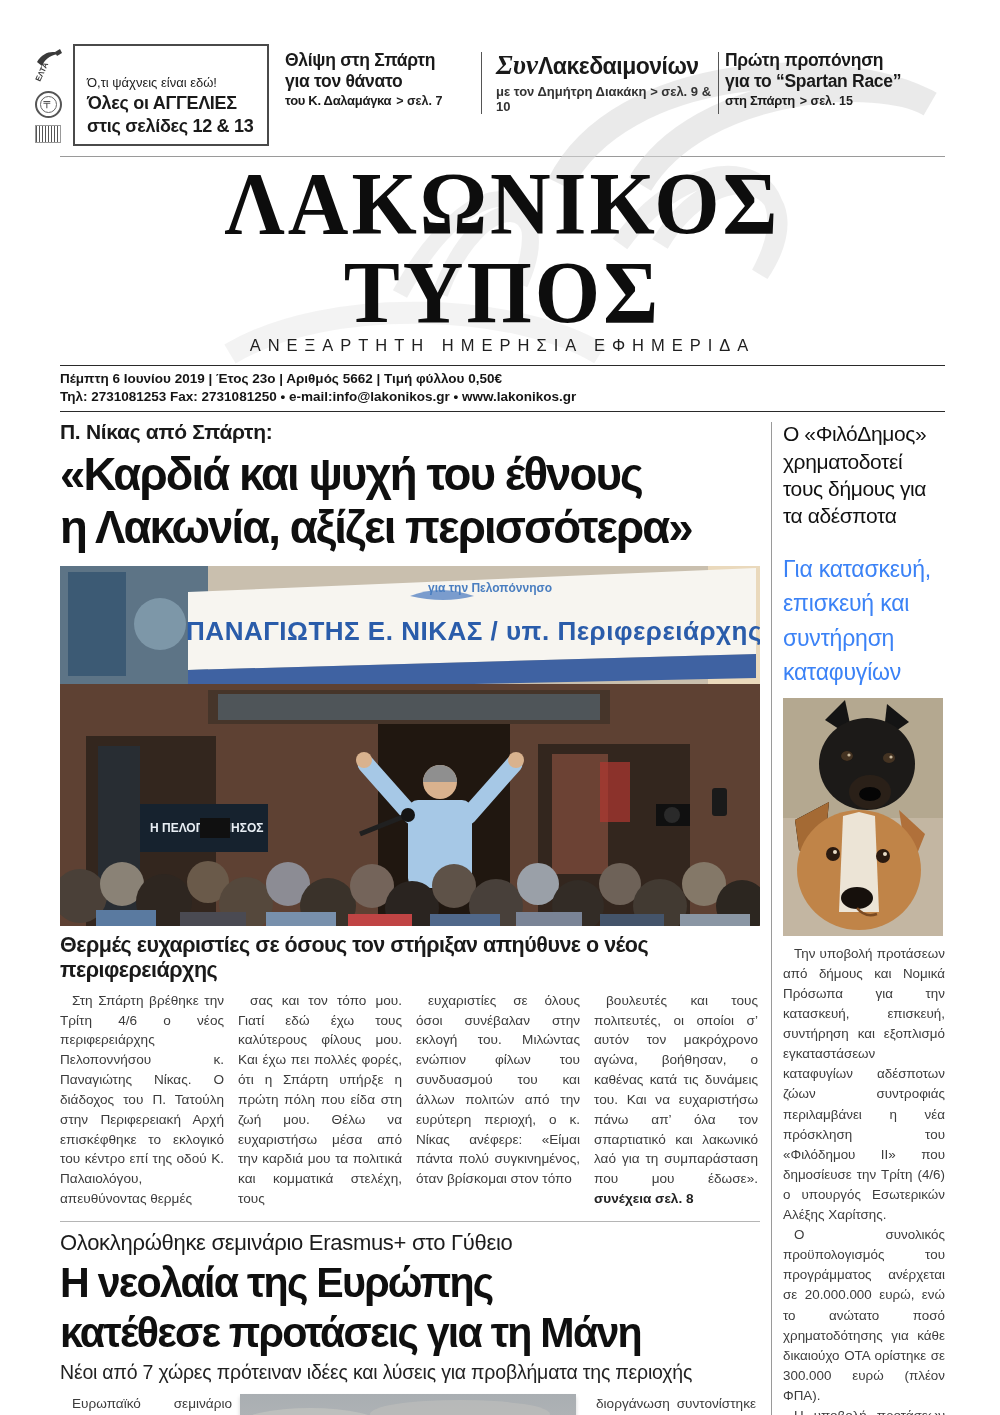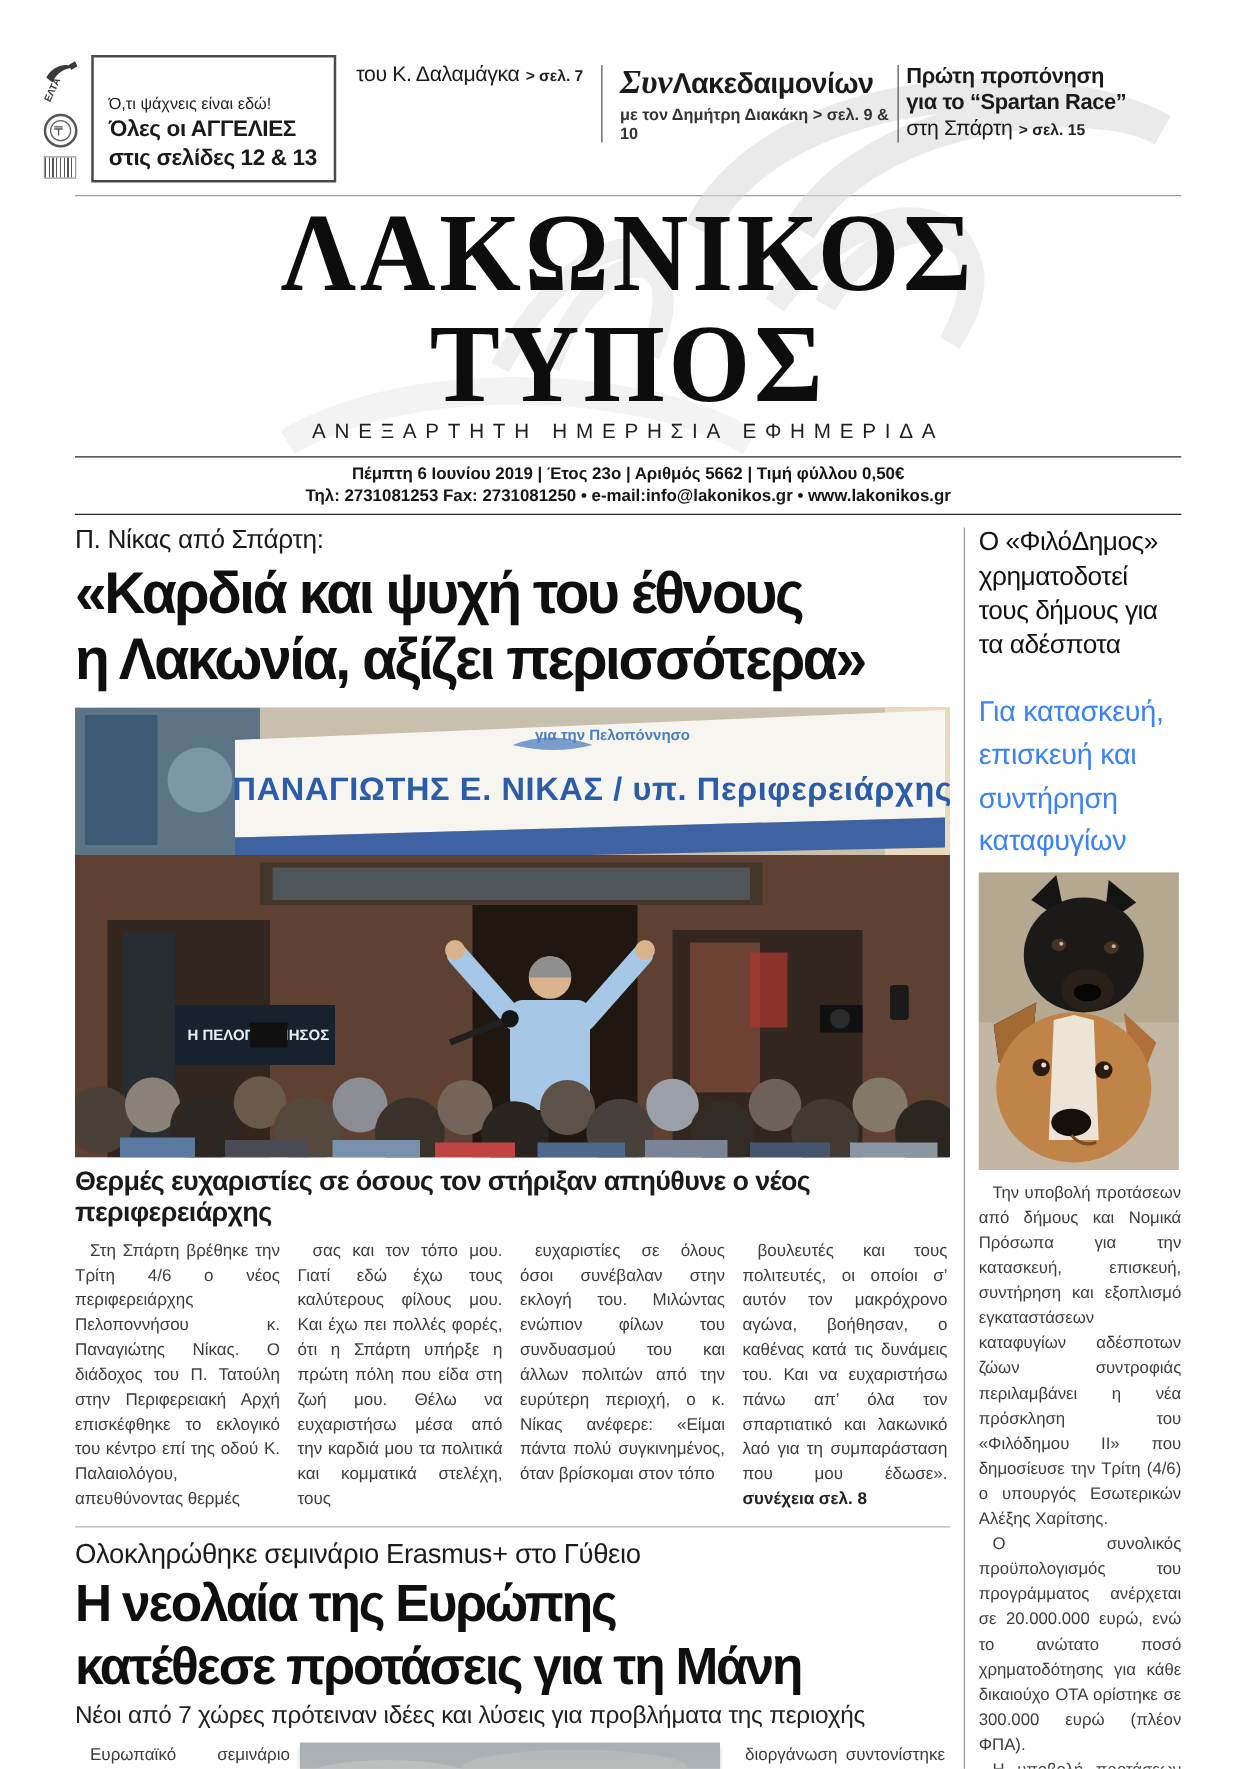--- a/index.html
+++ b/index.html
@@ -19,21 +19,21 @@
   .elta { width:30px; height:36px; }
   .stamp-circle { width:27px; height:27px; border:2px solid #555; border-radius:50%; display:flex; align-items:center; justify-content:center; }
   .stamp-circle .inner { width:17px; height:17px; border:1.5px solid #666; border-radius:50%; display:flex; align-items:center; justify-content:center; font-size:10px; color:#555; font-weight:bold; }
   .barcode { width:26px; height:18px; background:repeating-linear-gradient(90deg,#555 0 1px,#fff 1px 3px); border:1px solid #999; }
   .adsbox { border:2px solid #4a4a4a; padding:5px 12px 7px 12px; margin-left:7px; width:196px; }
   .adsbox .l1 { font-size:13px; color:#222; margin-bottom:2px;margin-top:24px; }
   .adsbox .l2, .adsbox .l3 { font-size:18px; font-weight:bold; letter-spacing:-0.3px; line-height:1.25; }
   .teaser { padding-top:6px; }
   .teaser .tlines { font-size:17.5px; font-weight:bold; line-height:1.22; letter-spacing:-0.3px; white-space:pre-line; }
   .teaser .lastline { display:flex; align-items:baseline; gap:5px; }
-  .teaser .lastline .tl { font-size:17px; font-weight:normal; letter-spacing:-0.3px; }
+  .teaser .lastline .tl { font-size:13px; font-weight:bold; letter-spacing:-0.3px; }
   .pageref { font-size:12.5px; font-weight:bold; color:#222; }
   .t1 { width:196px; margin-left:16px; }
   .t2 { width:222px; margin-left:14px; }
   .t2 .brandline { white-space:nowrap; }
   .t2 .brand-prefix { font-family:"Liberation Serif", serif; font-style:italic; font-size:27px; font-weight:bold; }
   .t2 .brand { font-size:23px; font-weight:bold; letter-spacing:-0.5px; }
   .t2 .sub { font-size:13px; font-weight:bold; color:#333; margin-top:3px; }
   .t3 { width:215px; margin-left:6px; }
   .vdiv { width:1px; background:#555; height:62px; margin-top:8px; }
 
@@ -41,31 +41,31 @@
 
   
   .masthead { position:relative; z-index:2; margin:2px 55px 0 60px; text-align:center; }
   .masthead h1 {
     font-family:"Liberation Serif", serif; font-weight:bold; font-size:84px;
     letter-spacing:3px; line-height:1.0; color:#0d0d0d; transform:scaleY(1.06); transform-origin:top center;
   }
   .masthead .subtitle { margin-top:9px; font-size:16.5px; letter-spacing:7px; color:#1f1f1f; }
 
   
-  .infobar { margin:10px 55px 0 60px; border-top:1.5px solid #2a2a2a; border-bottom:1.5px solid #2a2a2a; padding:4px 0 5px 0; text-align:center; }
+  .infobar { margin:10px 55px 0 60px; border-top:1.5px solid #2a2a2a; border-bottom:1.5px solid #2a2a2a; padding:4px 0 5px 0; text-align:left; }
   .infobar .il { font-size:13.5px; font-weight:bold; color:#151515; line-height:1.35; }
 
   
   .content { position:relative; z-index:2; display:flex; margin:8px 55px 0 60px; }
   .main-col { width:700px; }
   .vsep { width:1px; background:#9a9a9a; margin:2px 11px 0 11px; height:1012px; }
   .side-col { width:162px; }
 
   
-  .kicker { font-size:21px; font-weight:normal; letter-spacing:-0.3px; }
+  .kicker { font-size:21px; font-weight:bold; letter-spacing:-0.3px; }
   .headline1 { margin-top:4px; font-size:47px; font-weight:bold; letter-spacing:-2px; line-height:1.12; color:#0f0f0f; transform:scaleX(0.97); transform-origin:left; }
   .lead-photo { margin-top:12px; width:700px; height:360px; background:#c4b5fd; position:relative; overflow:hidden; }
   .photo-caption { margin-top:7px; font-size:21.5px; font-weight:bold; letter-spacing:-0.5px; }
   .body-cols { display:flex; gap:14px; margin-top:8px; }
   .bcol { width:164px; font-size:13.6px; line-height:1.46; color:#3c3c3c; text-align:justify; text-indent:12px; }
   .cont { font-weight:bold; color:#222; }
 
   .main-rule { margin-top:12px; border-top:1px solid #b5b5b5; }
 
   
@@ -109,20 +109,22 @@
       <div class="barcode"></div>
     </div>
 
     <div class="adsbox">
       <div class="l1">Ό,τι ψάχνεις είναι εδώ!</div>
       <div class="l2">Όλες οι ΑΓΓΕΛΙΕΣ</div>
       <div class="l3">στις σελίδες 12 &amp; 13</div>
     </div>
 
     <div class="teaser t1">
+      <div class="tlines">Θλίψη στη Σπάρτη
+για τον θάνατο</div>
       <div class="lastline">
         <span class="tl">του Κ. Δαλαμάγκα</span>
         <span class="pageref">&gt; σελ. 7</span>
       </div>
     </div>
 
     <div class="vdiv"></div>
 
     <div class="teaser t2">
       <div class="brandline">

